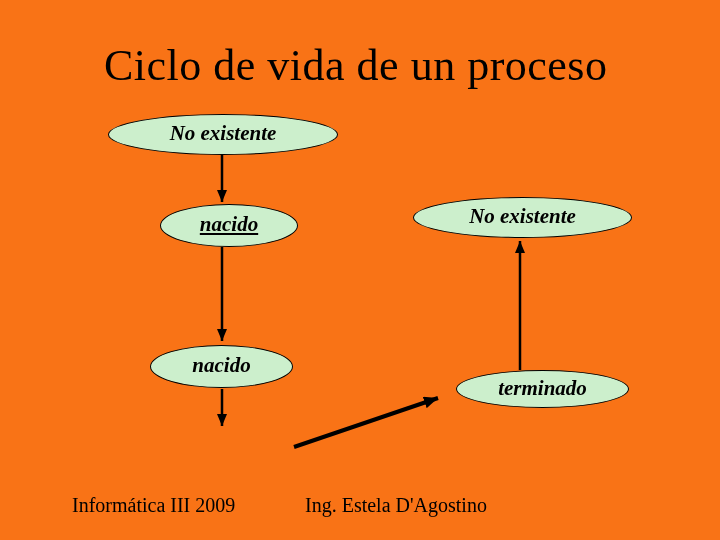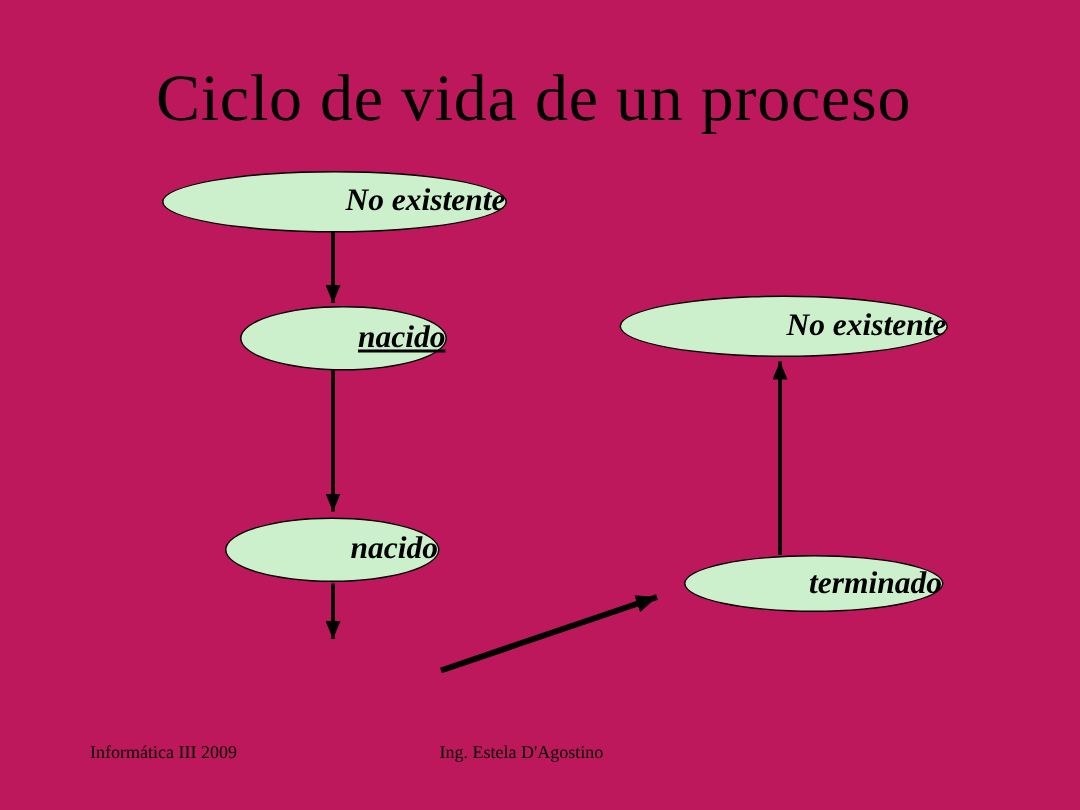--- a/index.html
+++ b/index.html
@@ -4,21 +4,21 @@
 <style>
   html, body {
     margin: 0;
     padding: 0;
     background: #ffffff;
   }
   .slide {
     position: relative;
     width: 720px;
     height: 540px;
-    background: #be185d;
+    background: #f97316;
     overflow: hidden;
     font-family: "Liberation Serif", serif;
   }
   .title {
     position: absolute;
     left: 104px;
     top: 40px;
     margin: 0;
     font-size: 44px;
     font-weight: 400;
@@ -40,39 +40,40 @@
   }
   .edge.thin  { stroke-width: 2.5px; }
   .edge.thick { stroke-width: 4px; }
   .node {
     position: absolute;
     background: #CCEFCC;
     border: 1px solid #000000;
     border-radius: 50%;
     display: flex;
     align-items: center;
-    justify-content: flex-end;
+    justify-content: center;
     box-sizing: border-box;
   }
   .node-label {
     font-family: "Liberation Serif", serif;
     font-style: italic;
     font-weight: bold;
     font-size: 21px;
     color: #000000;
     white-space: nowrap;
     transform: translateY(-1px);
   }
   .footer-text {
     position: absolute;
     top: 494px;
-    font-size: 12px;
+    font-size: 20px;
     color: #000000;
     white-space: nowrap;
     font-family: "Liberation Serif", serif;
+    margin-left: 12px;
   }
   .footer-course { left: 60px; }
   .footer-author { left: 293px; }
 </style>
 </head>
 <body>
 
 <div class="slide">
 
   <h1 class="title">Ciclo de vida de un proceso</h1>

